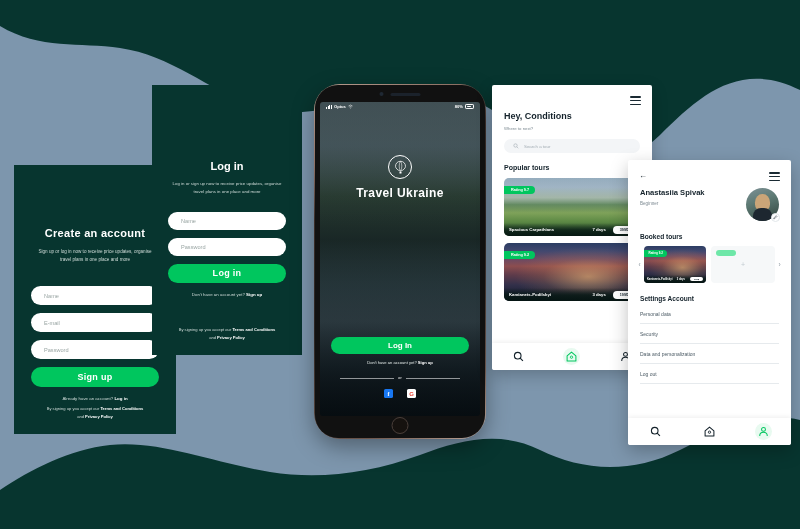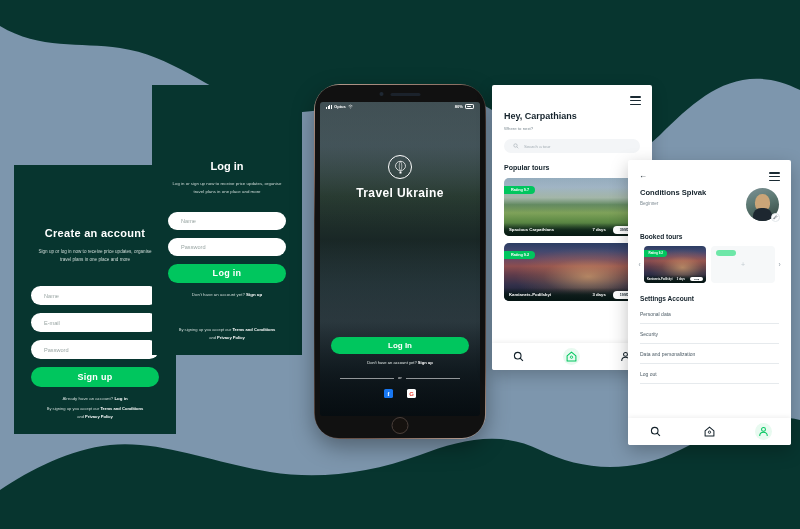--- a/index.html
+++ b/index.html
@@ -372,21 +372,21 @@
       <div id="phone-home"></div>
     </div>
   </div>
 
   <div class="screen" id="screen-home">
     <div id="home-burger">
       <div class="burger-line"></div>
         <div class="burger-line"></div>
         <div class="burger-line"></div>
     </div>
-    <div id="home-greeting">Hey, Carpathians</div>
+    <div id="home-greeting">Hey, Conditions</div>
     <div id="home-sub">Where to next?</div>
 
     <div id="home-search">
       <svg width="6" height="6" viewBox="0 0 12 12">
         <circle cx="5" cy="5" r="3.4" fill="none" stroke="#a3adb4" stroke-width="1.2"></circle>
         <line x1="7.6" y1="7.6" x2="10.5" y2="10.5" stroke="#a3adb4" stroke-width="1.2"></line>
       </svg>
       <span>Search a tour</span>
     </div>
 
@@ -437,21 +437,21 @@
   <div class="screen" id="screen-profile">
     <div id="prof-back">←</div>
     <div id="prof-burger">
       <div class="burger-line"></div>
         <div class="burger-line"></div>
         <div class="burger-line"></div>
     </div>
 
     <div id="prof-head">
       <div>
-        <div id="prof-name">Conditions Spivak</div>
+        <div id="prof-name">Anastasiia Spivak</div>
         <div id="prof-level">Beginner</div>
       </div>
       <div id="prof-avatar-wrap">
         <div id="prof-avatar">
           <div class="hair"></div>
           <div class="body"></div>
         </div>
         <div id="prof-edit">
           <svg width="4.6" height="4.6" viewBox="0 0 10 10">
             <path d="M1.5 8.5 L2 6.4 L7 1.4 L8.6 3 L3.6 8 Z" fill="none" stroke="#14222b" stroke-width="1"></path>

